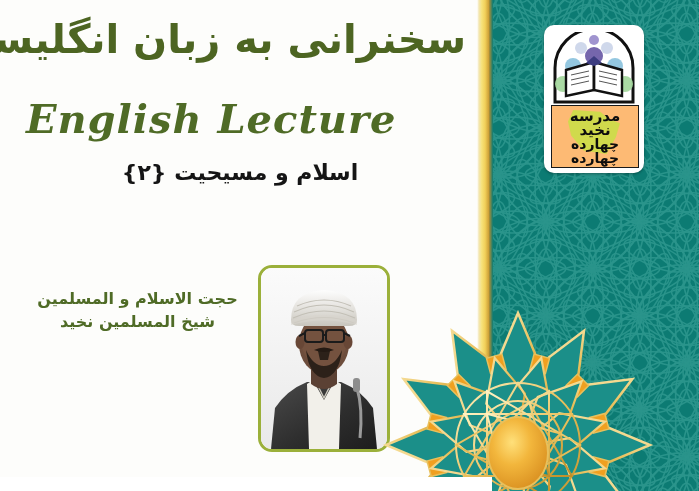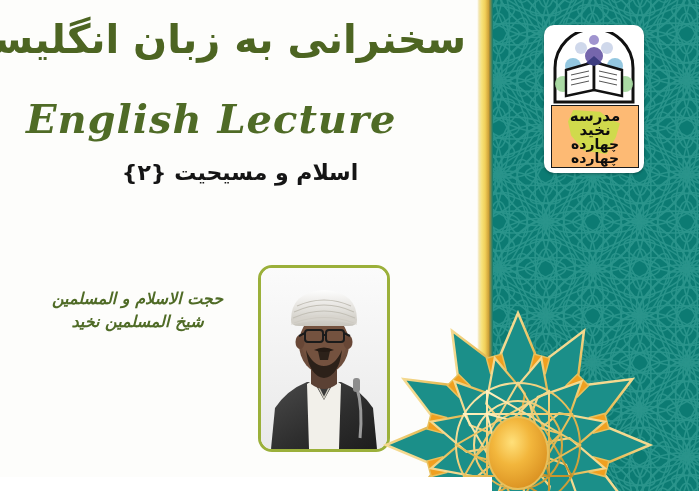--- a/index.html
+++ b/index.html
@@ -163,21 +163,21 @@
     left: 30px;
     width: 215px;
     text-align: center;
     color: #4f6b26;
     font-family: "DejaVu Sans", sans-serif;
     font-size: 16px;
     font-weight: bold;
     line-height: 1.45;
     direction: rtl;
   }
-  .speaker-text span { display: block; white-space: nowrap; font-style: italic; }
+  .speaker-text span { display: block; white-space: nowrap; }
 
   
   .photo-frame {
     position: absolute;
     top: 265px;
     left: 258px;
     width: 126px;
     height: 181px;
     border: 3px solid #9bb03a;
     border-radius: 14px;

